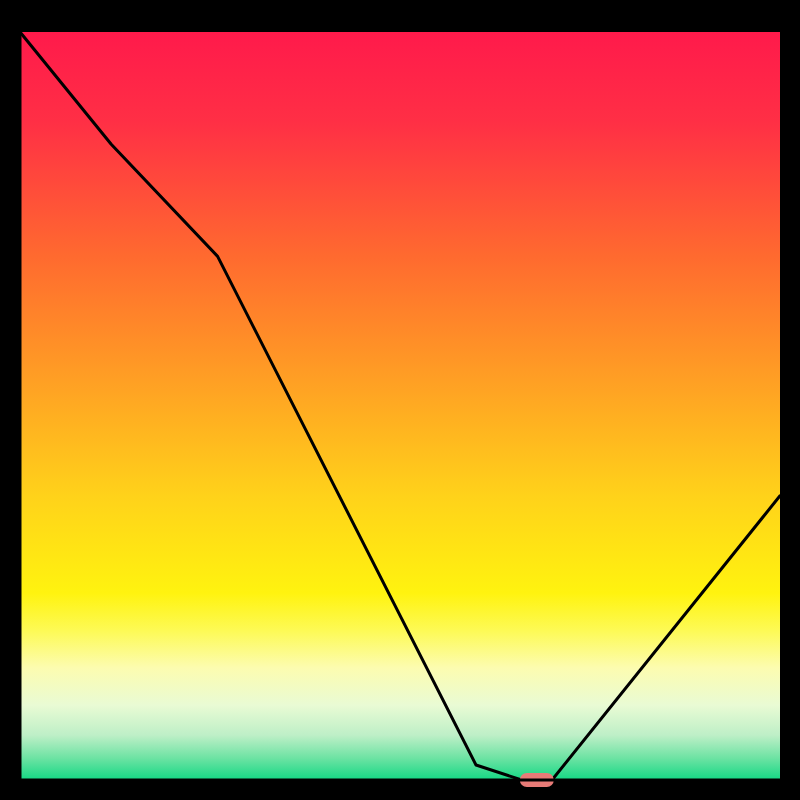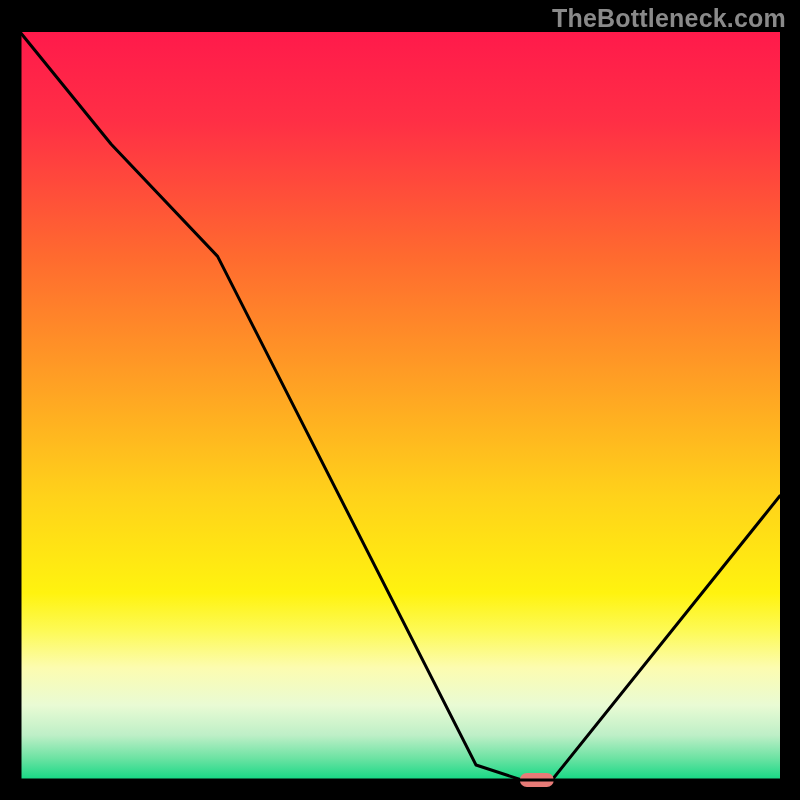--- a/index.html
+++ b/index.html
@@ -29,21 +29,20 @@
   svg {
     position: absolute;
     top: 0;
     left: 0;
   }
 </style>
 </head>
 <body>
 
 <div class="container">
-  <div class="watermark">TheBottleneck.com</div>
   <svg id="chart-svg" width="800" height="800" viewBox="0 0 800 800">
     <defs>
       <linearGradient id="bg-grad" x1="0" y1="0" x2="0" y2="1">
           <stop offset="0%" stop-color="#ff1a4b"></stop>
           <stop offset="12%" stop-color="#ff2f45"></stop>
           <stop offset="30%" stop-color="#ff6a2f"></stop>
           <stop offset="48%" stop-color="#ffa423"></stop>
           <stop offset="62%" stop-color="#ffd21a"></stop>
           <stop offset="75%" stop-color="#fff30f"></stop>
           <stop offset="80%" stop-color="#fdfa55"></stop>

